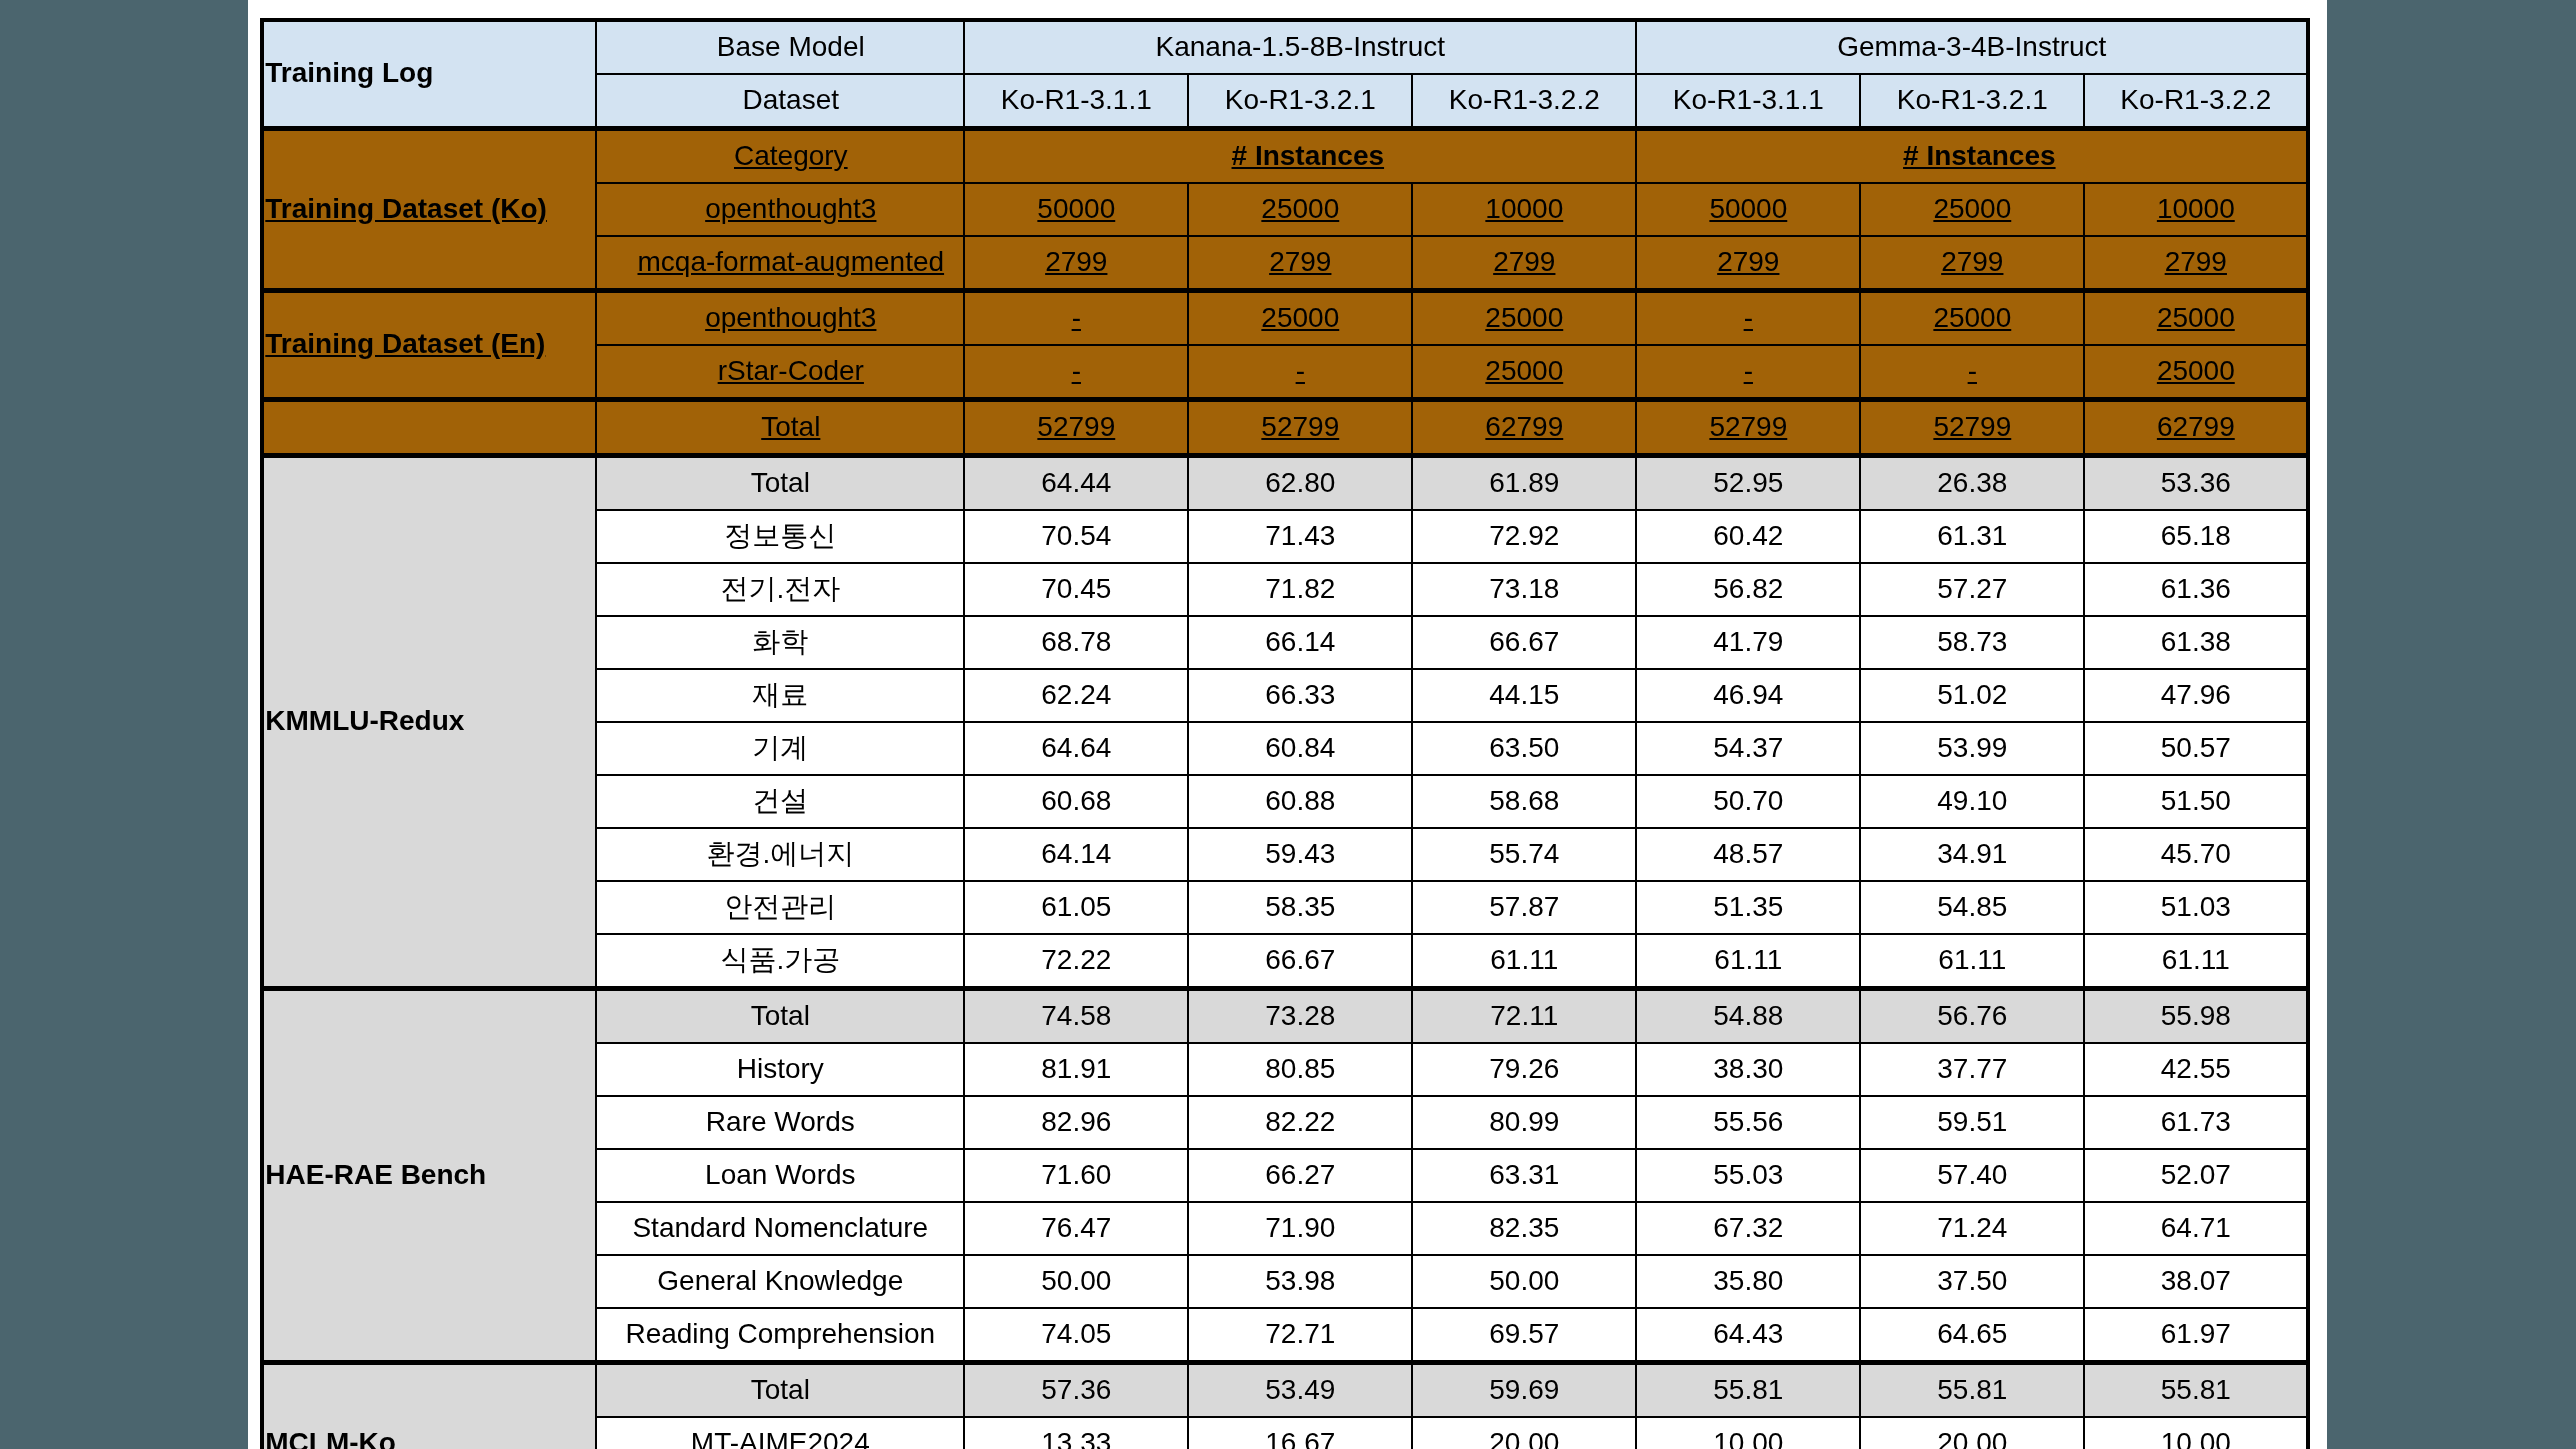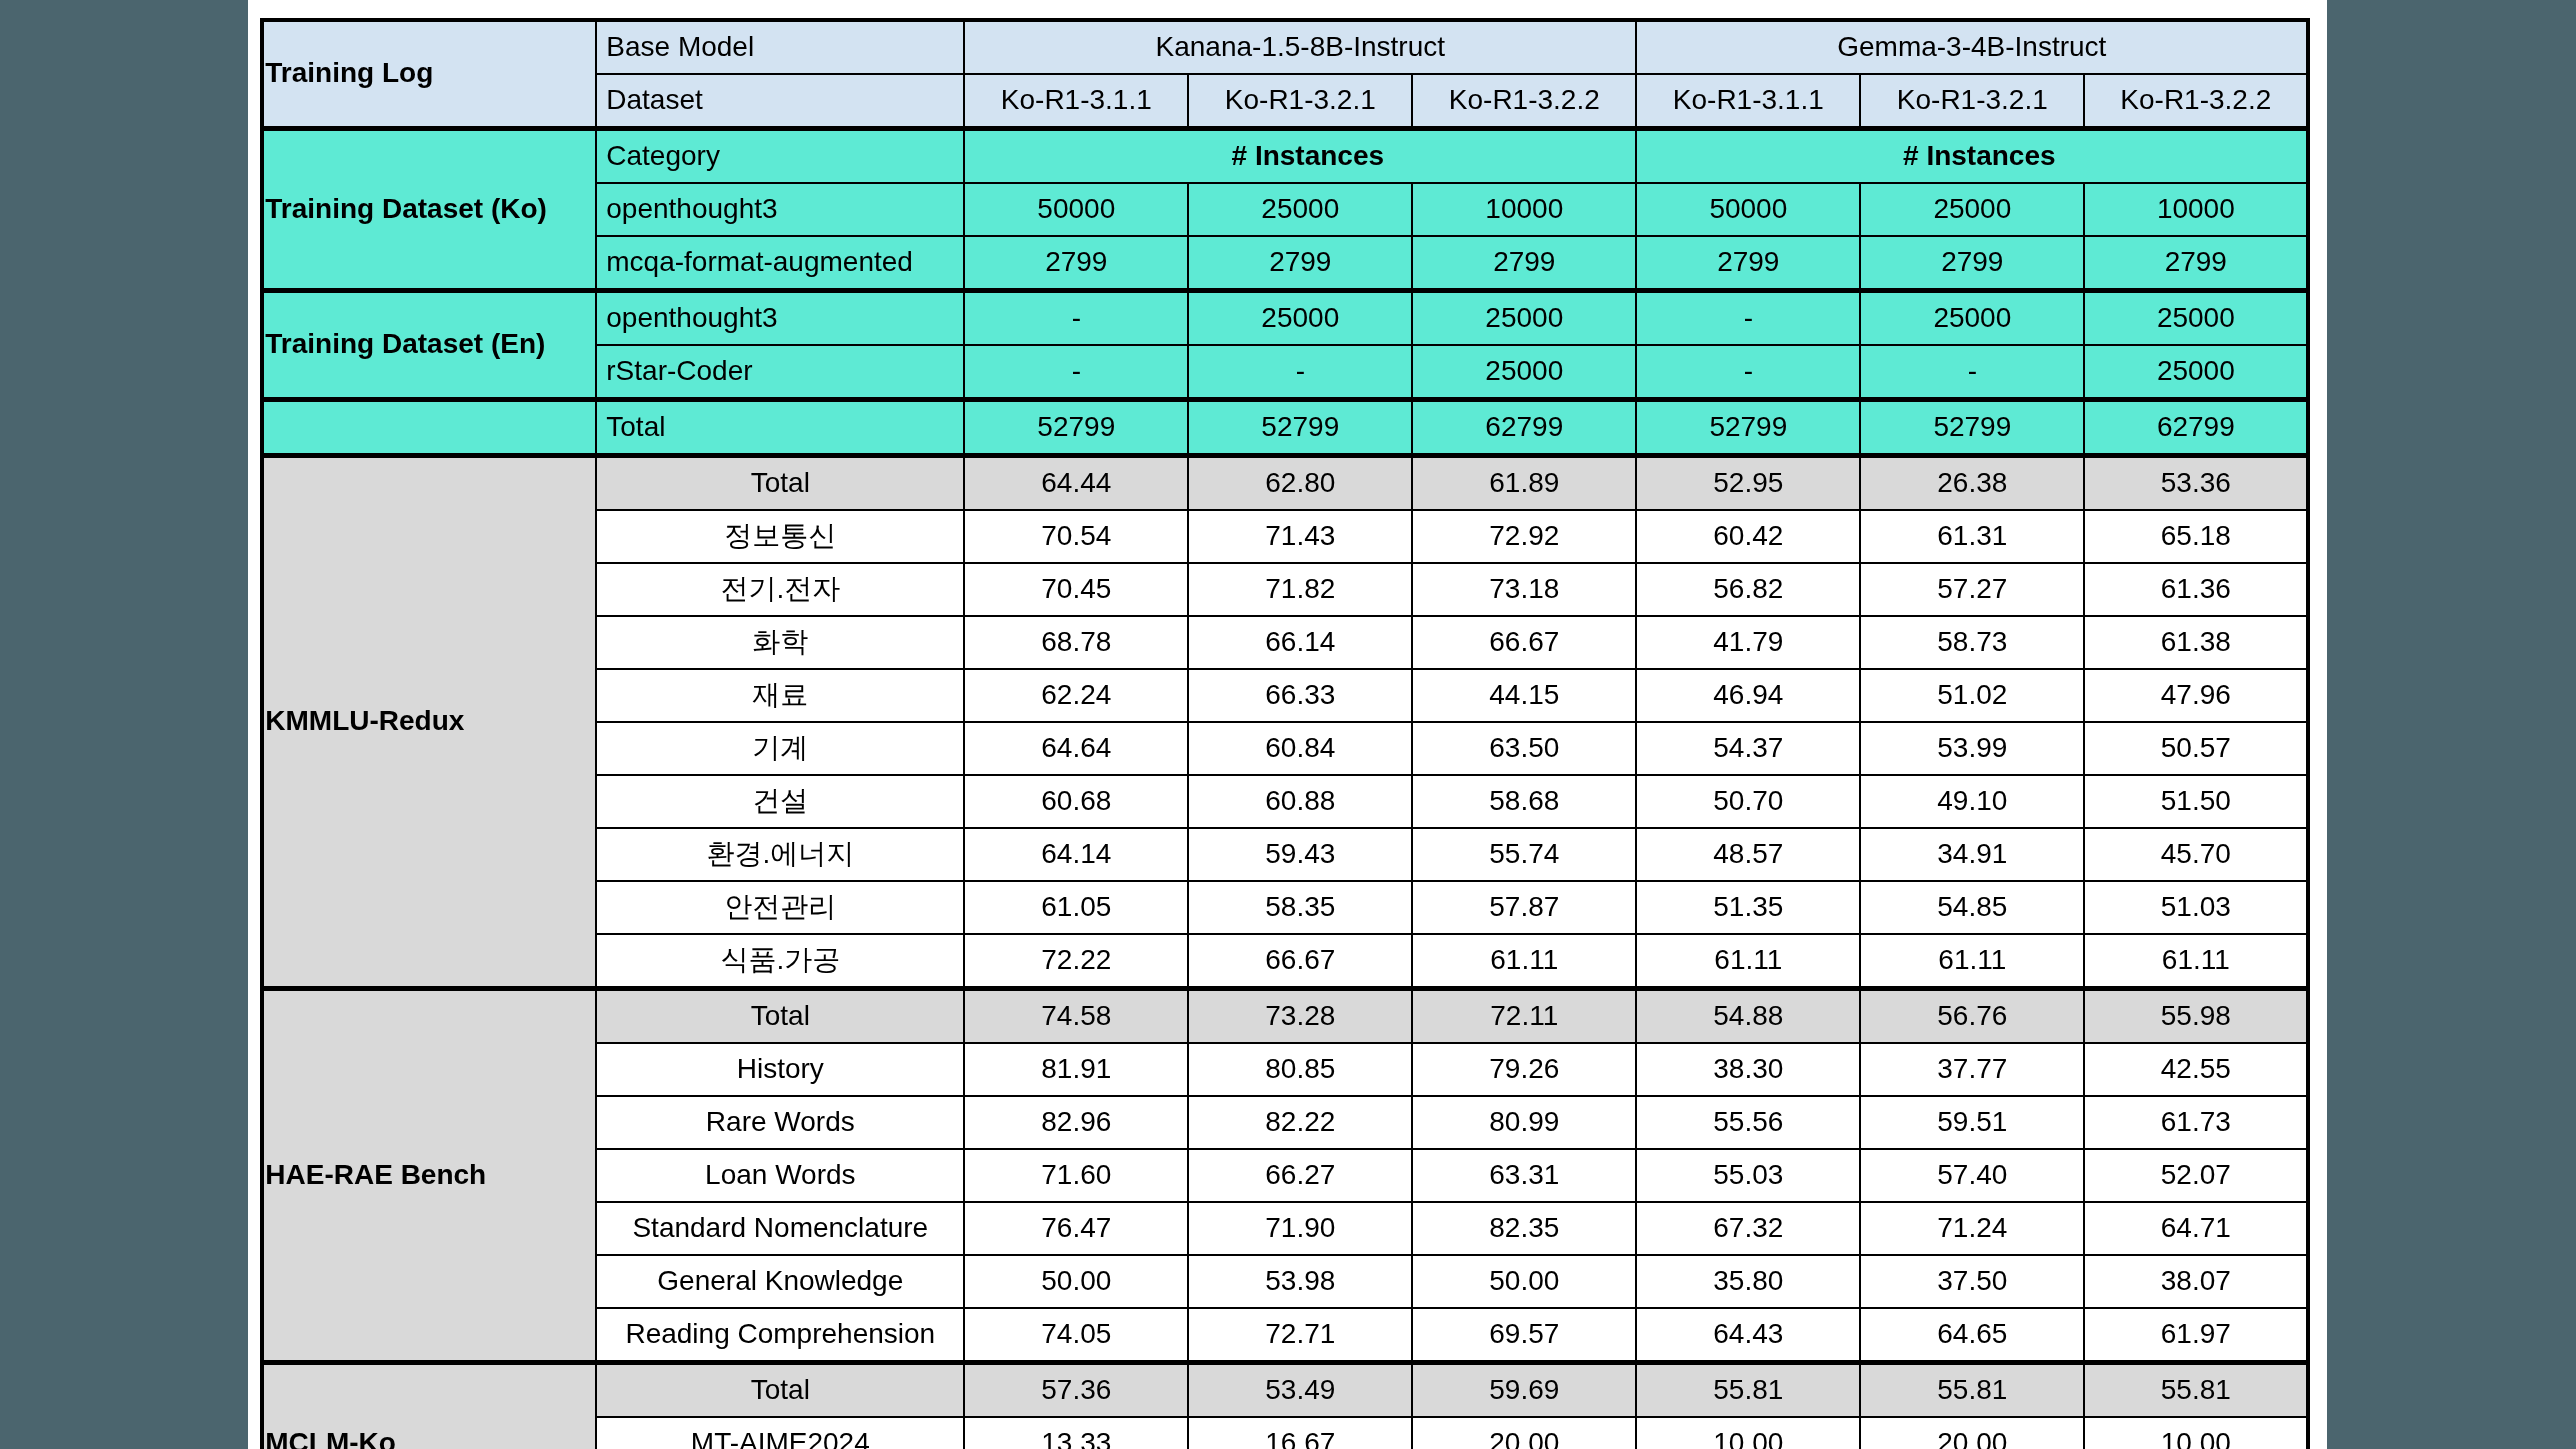--- a/index.html
+++ b/index.html
@@ -26,26 +26,26 @@
     border:2.3px solid #000;
     height:49px;
     font-size:28px;
     line-height:1.1;
     overflow:hidden;
     white-space:nowrap;
     vertical-align:middle;
   }
   tr.sec td{border-top-width:5.3px;}
   .blue{background:#d3e3f2;}
-  .purple{background:#5eead4;}
+  .purple{background:#a16207;text-decoration:underline;}
   .gray{background:#d9d9d9;}
   .white{background:#ffffff;}
   .b{font-weight:bold;padding-left:16px;}
   .ctr{text-align:center;}
-  .lft{text-align:left;padding-left:9px;}
+  .lft{text-align:center;padding-left:22px;}
   .lbl{text-align:left;font-weight:bold;}
 </style>
 </head>
 <body>
 
 <div class="sheet">
   <table class="tl">
     <colgroup>
       <col style="width:334px">
       <col style="width:368px">

